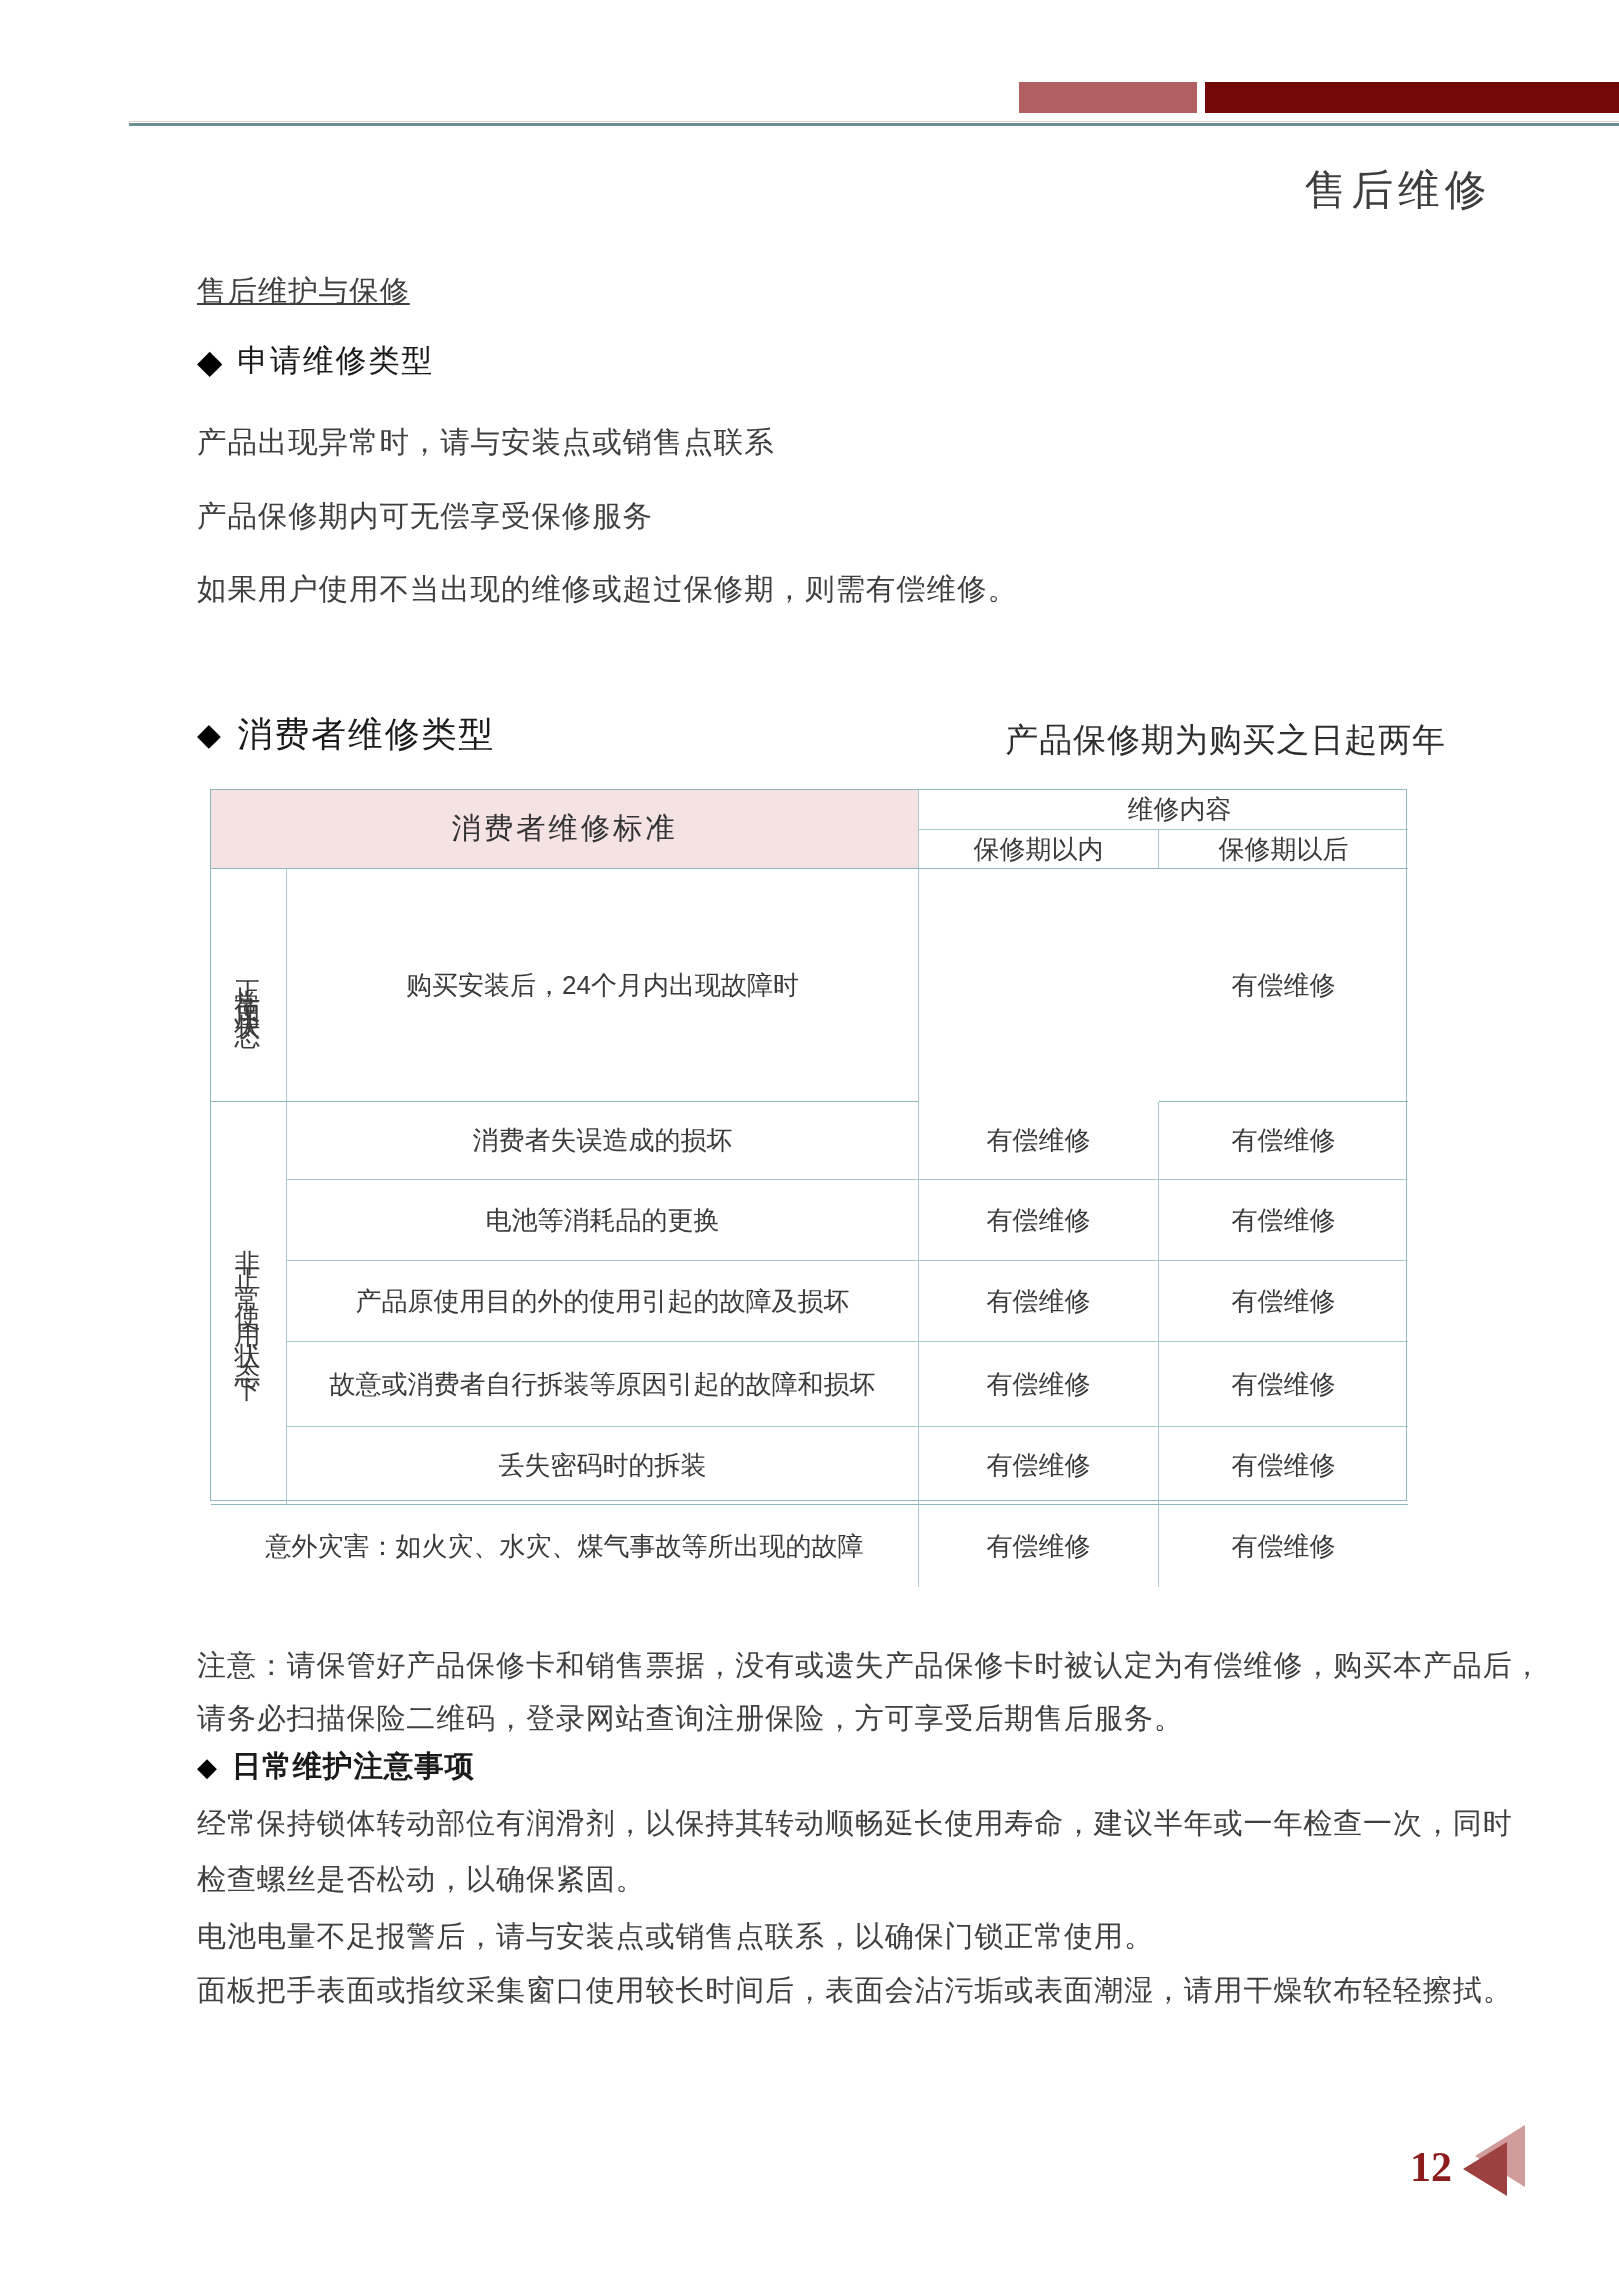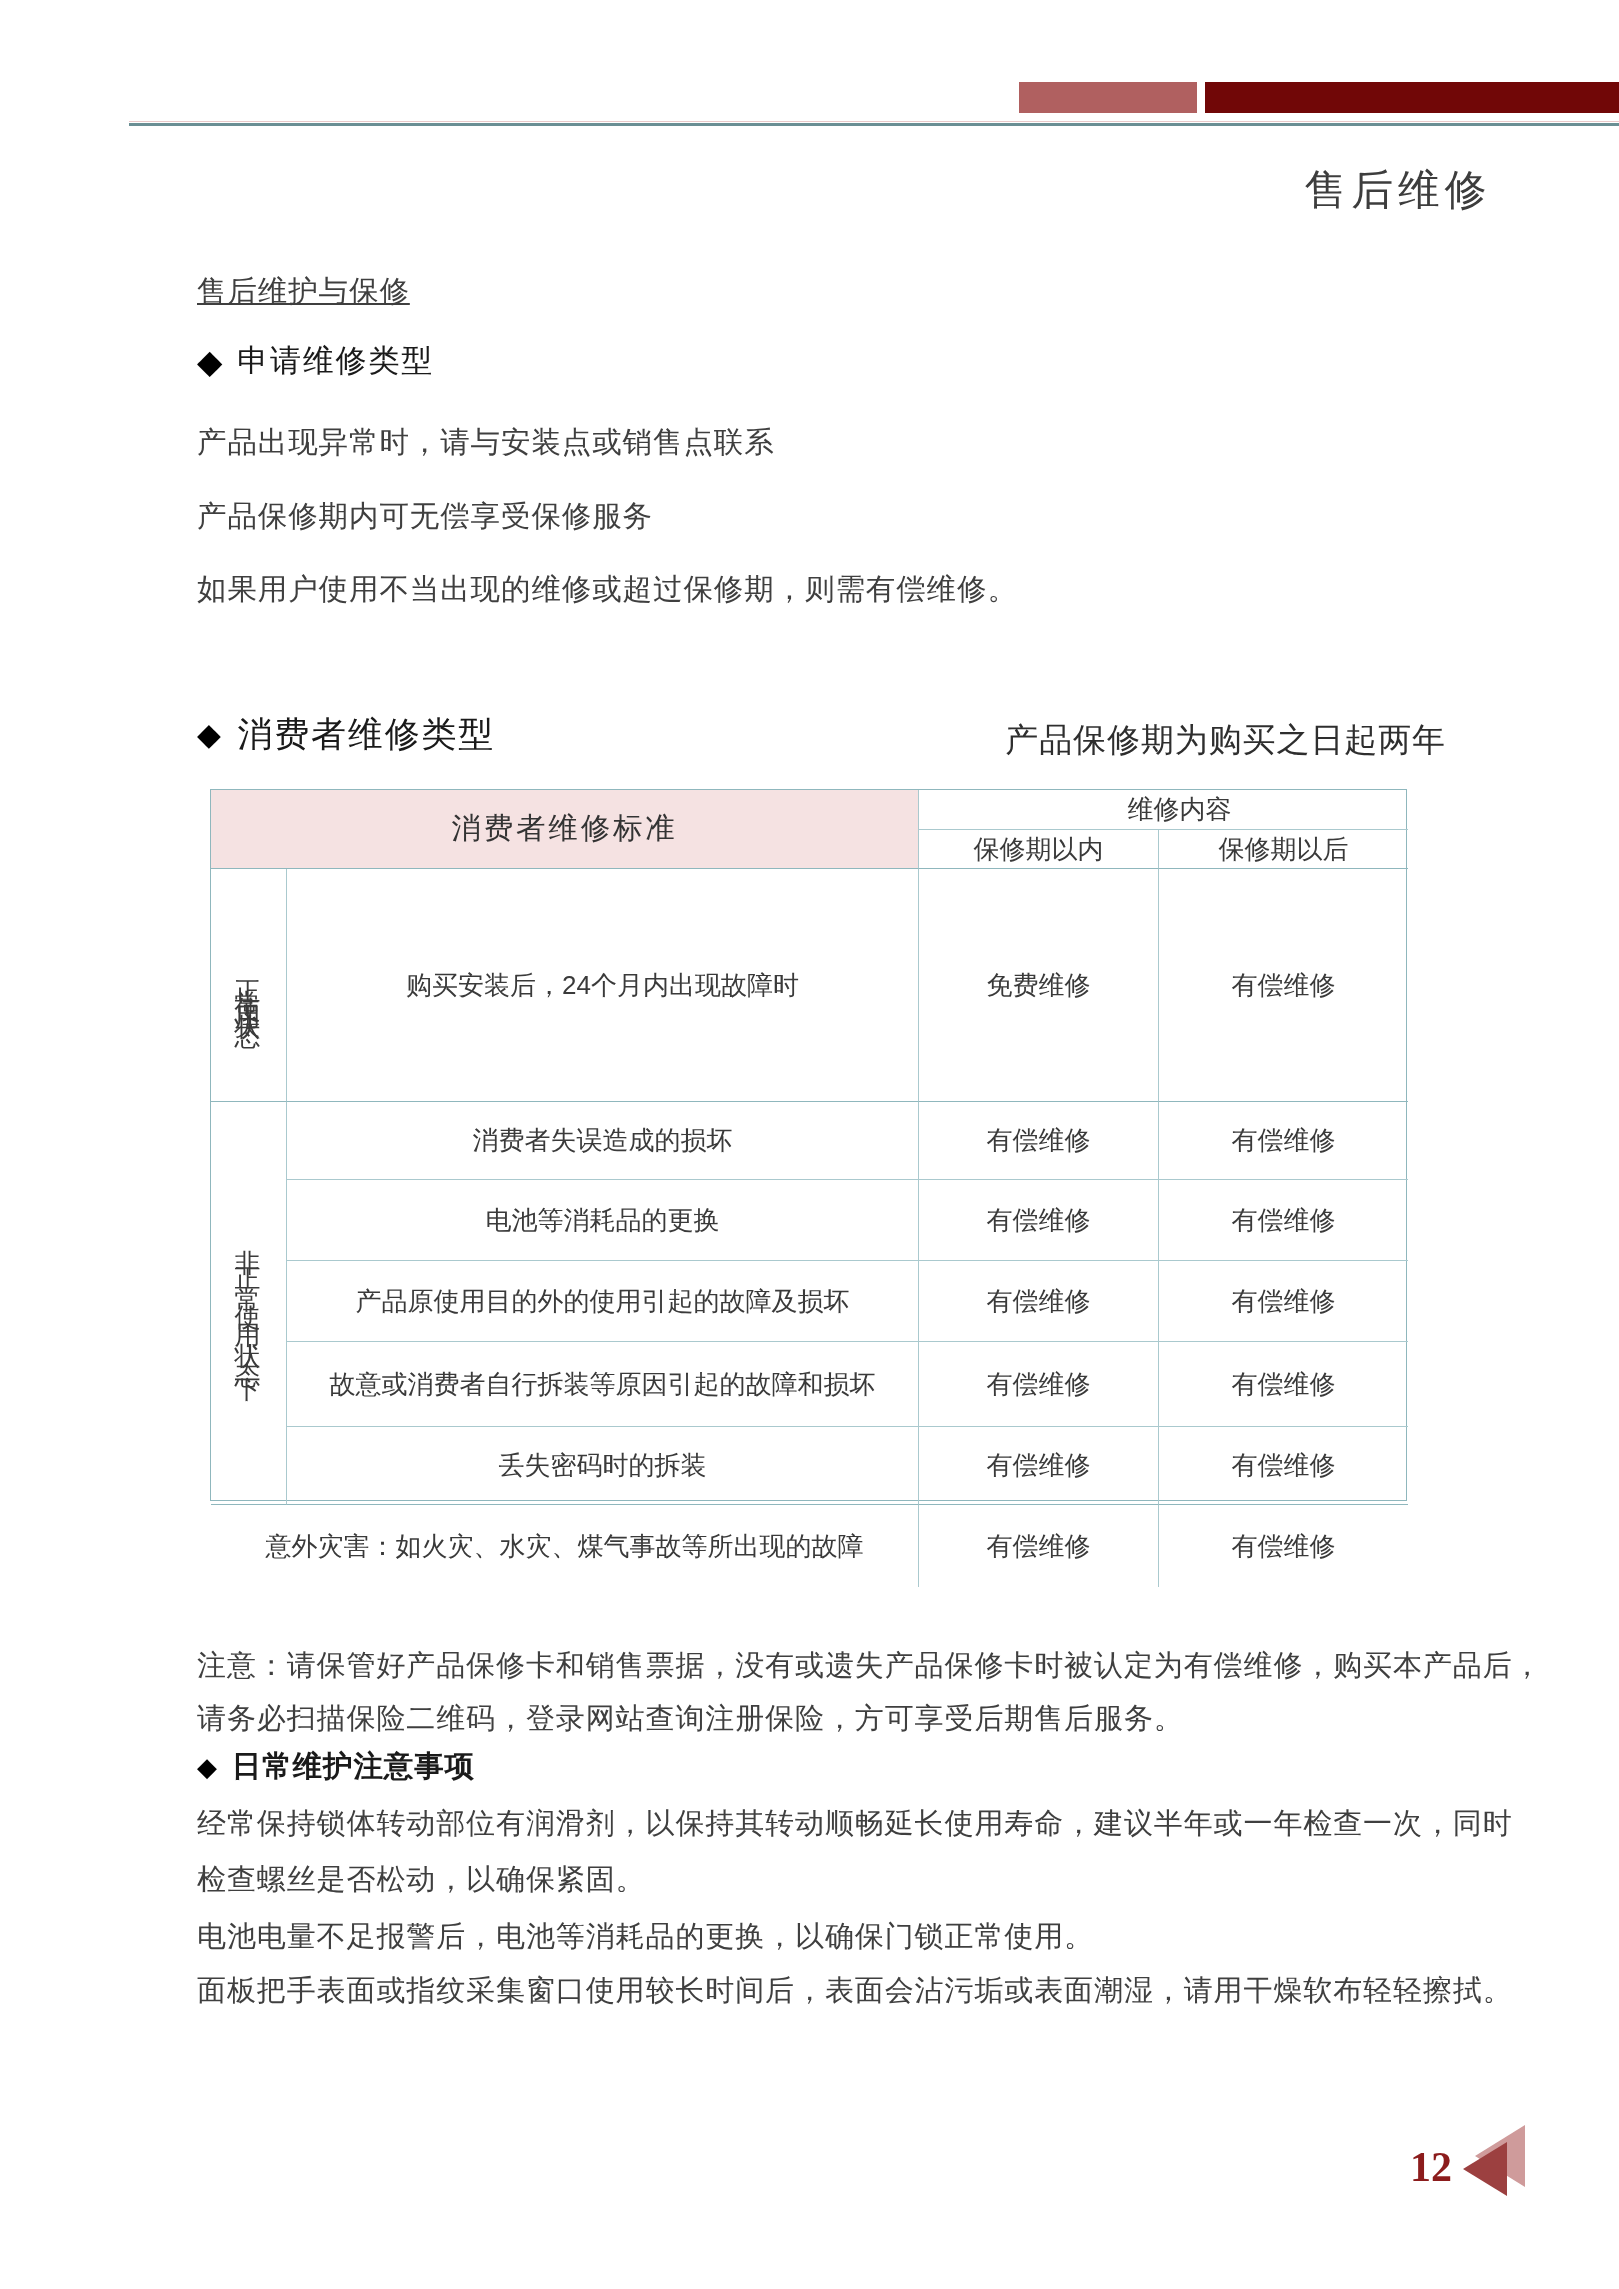--- a/index.html
+++ b/index.html
@@ -95,21 +95,20 @@
   <div class="abs" id="repair-table">
     <div class="cell pinkhead br1 bb2">消费者维修标准</div>
     <div class="cell grouphead bb1">维修内容</div>
     <div class="cell br1 bb2" style="grid-column:3;grid-row:2;">保修期以内</div>
     <div class="cell bb2" style="grid-column:4;grid-row:2;">保修期以后</div>
 
     <div class="cell br1 bb2" style="grid-column:1;grid-row:3;">
       <span class="vlabel vl-a">正常使用状态</span>
     </div>
     <div class="cell desc br1 bb2" style="grid-column:2;grid-row:3;">购买安装后，24个月内出现故障时</div>
-    <div class="cell br1 bb2" style="grid-column:3;grid-row:3;">免费维修</div>
     <div class="cell bb2" style="grid-column:4;grid-row:3;">有偿维修</div>
 
     <div class="cell br1 bb2" style="grid-column:1;grid-row:4/9;">
       <span class="vlabel vl-b">非正常使用状态下</span>
     </div>
 
     <div class="cell desc br1 bb1" style="grid-column:2;grid-row:4;">消费者失误造成的损坏</div>
     <div class="cell br1 bb1" style="grid-column:3;grid-row:4;">有偿维修</div>
     <div class="cell bb1" style="grid-column:4;grid-row:4;">有偿维修</div>
 
@@ -137,21 +136,21 @@
   <div class="abs noteline" style="top:1646px;">注意：请保管好产品保修卡和销售票据，没有或遗失产品保修卡时被认定为有偿维修，购买本产品后，</div>
   <div class="abs noteline" style="top:1699px;">请务必扫描保险二维码，登录网站查询注册保险，方可享受后期售后服务。</div>
 
   <div class="abs heading" id="h-daily" style="top:1747px;">
     <span class="diamond">◆</span>
     <span class="htext">日常维护注意事项</span>
   </div>
 
   <div class="abs noteline" style="top:1804px;">经常保持锁体转动部位有润滑剂，以保持其转动顺畅延长使用寿命，建议半年或一年检查一次，同时</div>
   <div class="abs noteline" style="top:1860px;">检查螺丝是否松动，以确保紧固。</div>
-  <div class="abs noteline" style="top:1917px;">电池电量不足报警后，电池等消耗品的更换，以确保门锁正常使用。</div>
+  <div class="abs noteline" style="top:1917px;">电池电量不足报警后，请与安装点或销售点联系，以确保门锁正常使用。</div>
   <div class="abs noteline" style="top:1971px;">面板把手表面或指纹采集窗口使用较长时间后，表面会沾污垢或表面潮湿，请用干燥软布轻轻擦拭。</div>
 
   <div class="abs" id="page-num">12</div>
   <div class="abs tri" id="tri-light"></div>
   <div class="abs tri" id="tri-dark"></div>
 
 </div>
 
 
 </body></html>

